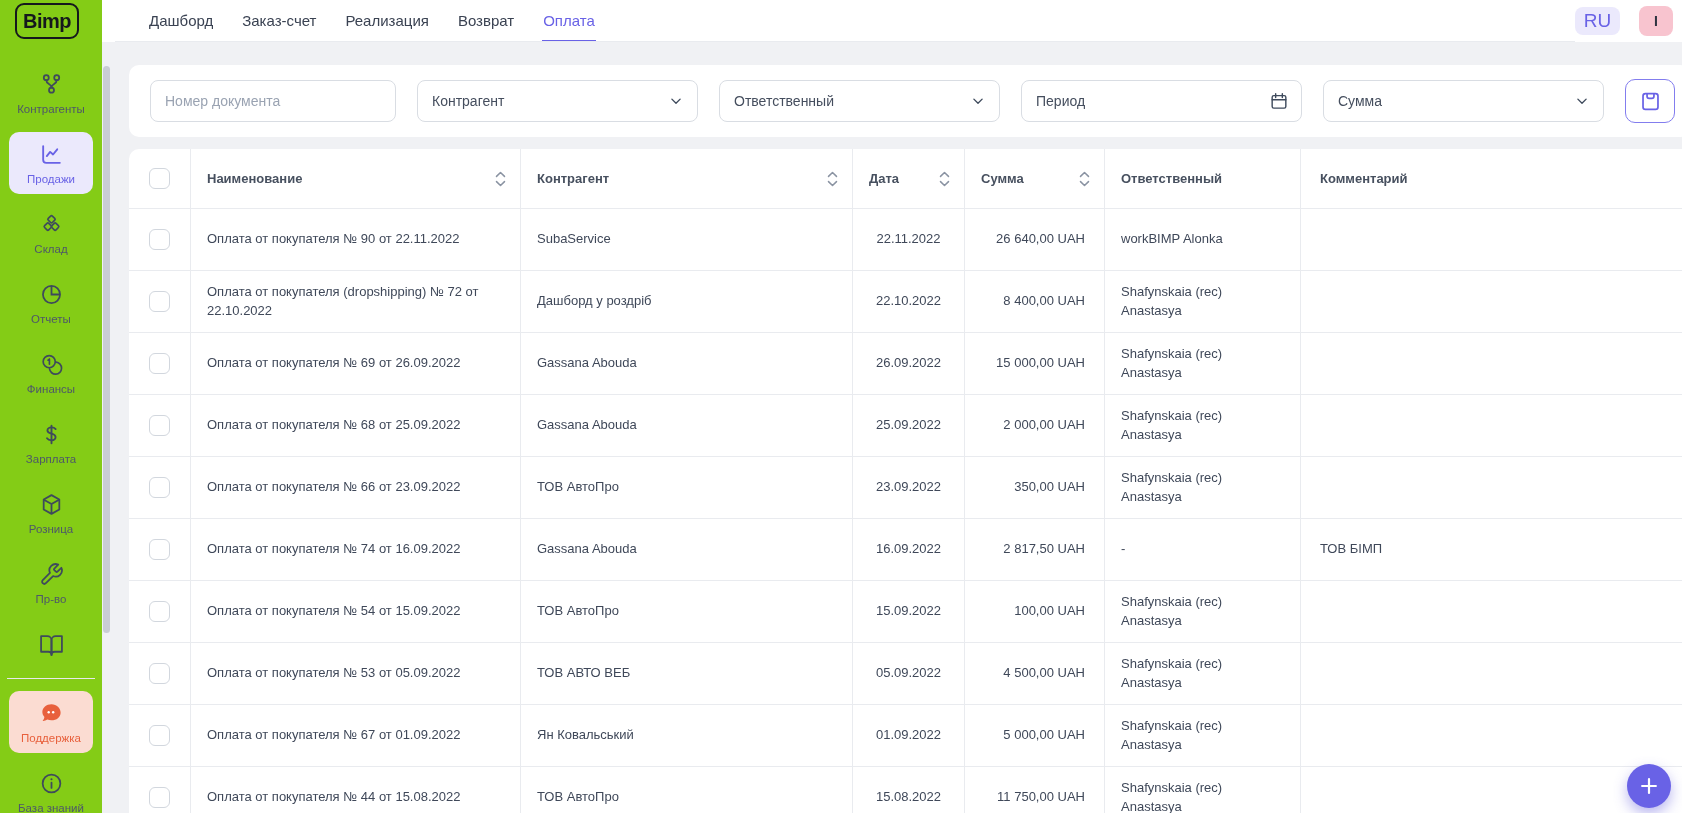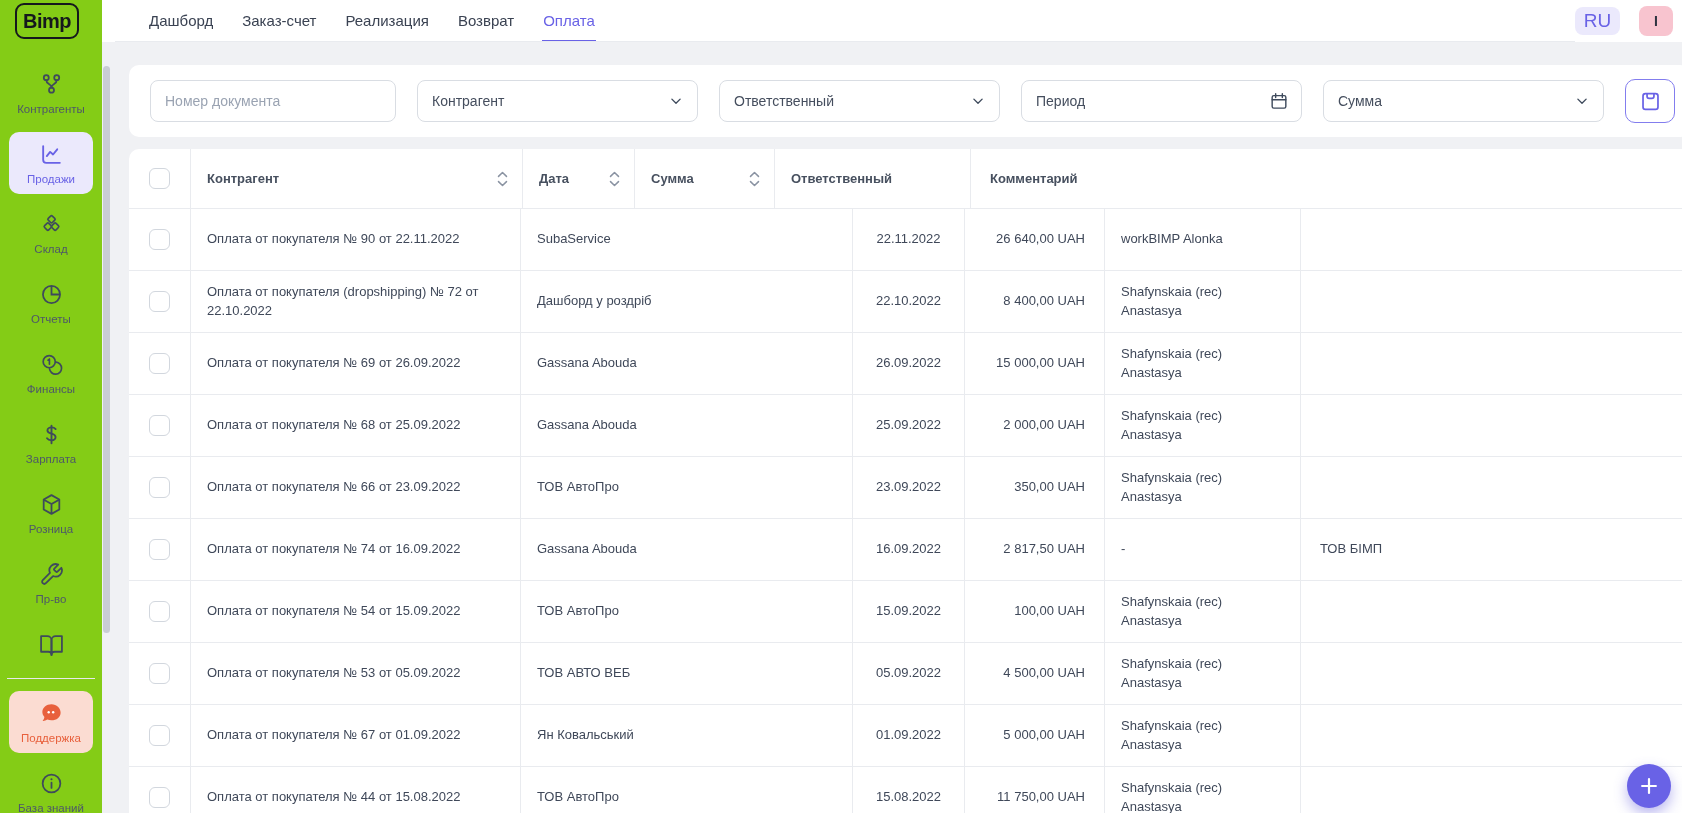--- a/index.html
+++ b/index.html
@@ -258,20 +258,29 @@
           </svg>
         </span>
     </button>
   </section>
 
   <section class="table-card">
     <div class="thead" id="thead">
         <div class="th c-check">
           <div class="checkbox"></div>
         </div>
+        <div class="th c-name">
+          <span>Наименование</span>
+          <span class="sort">
+            <svg width="11" height="16" viewBox="0 0 11 16" fill="none" stroke="currentColor" stroke-width="1.5" stroke-linecap="round" stroke-linejoin="round">
+              <path d="M1.5 5.4L5.5 1.5 9.5 5.4"></path>
+              <path d="M1.5 10.6L5.5 14.5 9.5 10.6"></path>
+            </svg>
+          </span>
+        </div>
         <div class="th c-contr">
           <span>Контрагент</span>
           <span class="sort">
             <svg width="11" height="16" viewBox="0 0 11 16" fill="none" stroke="currentColor" stroke-width="1.5" stroke-linecap="round" stroke-linejoin="round">
               <path d="M1.5 5.4L5.5 1.5 9.5 5.4"></path>
               <path d="M1.5 10.6L5.5 14.5 9.5 10.6"></path>
             </svg>
           </span>
         </div>
         <div class="th c-date">

